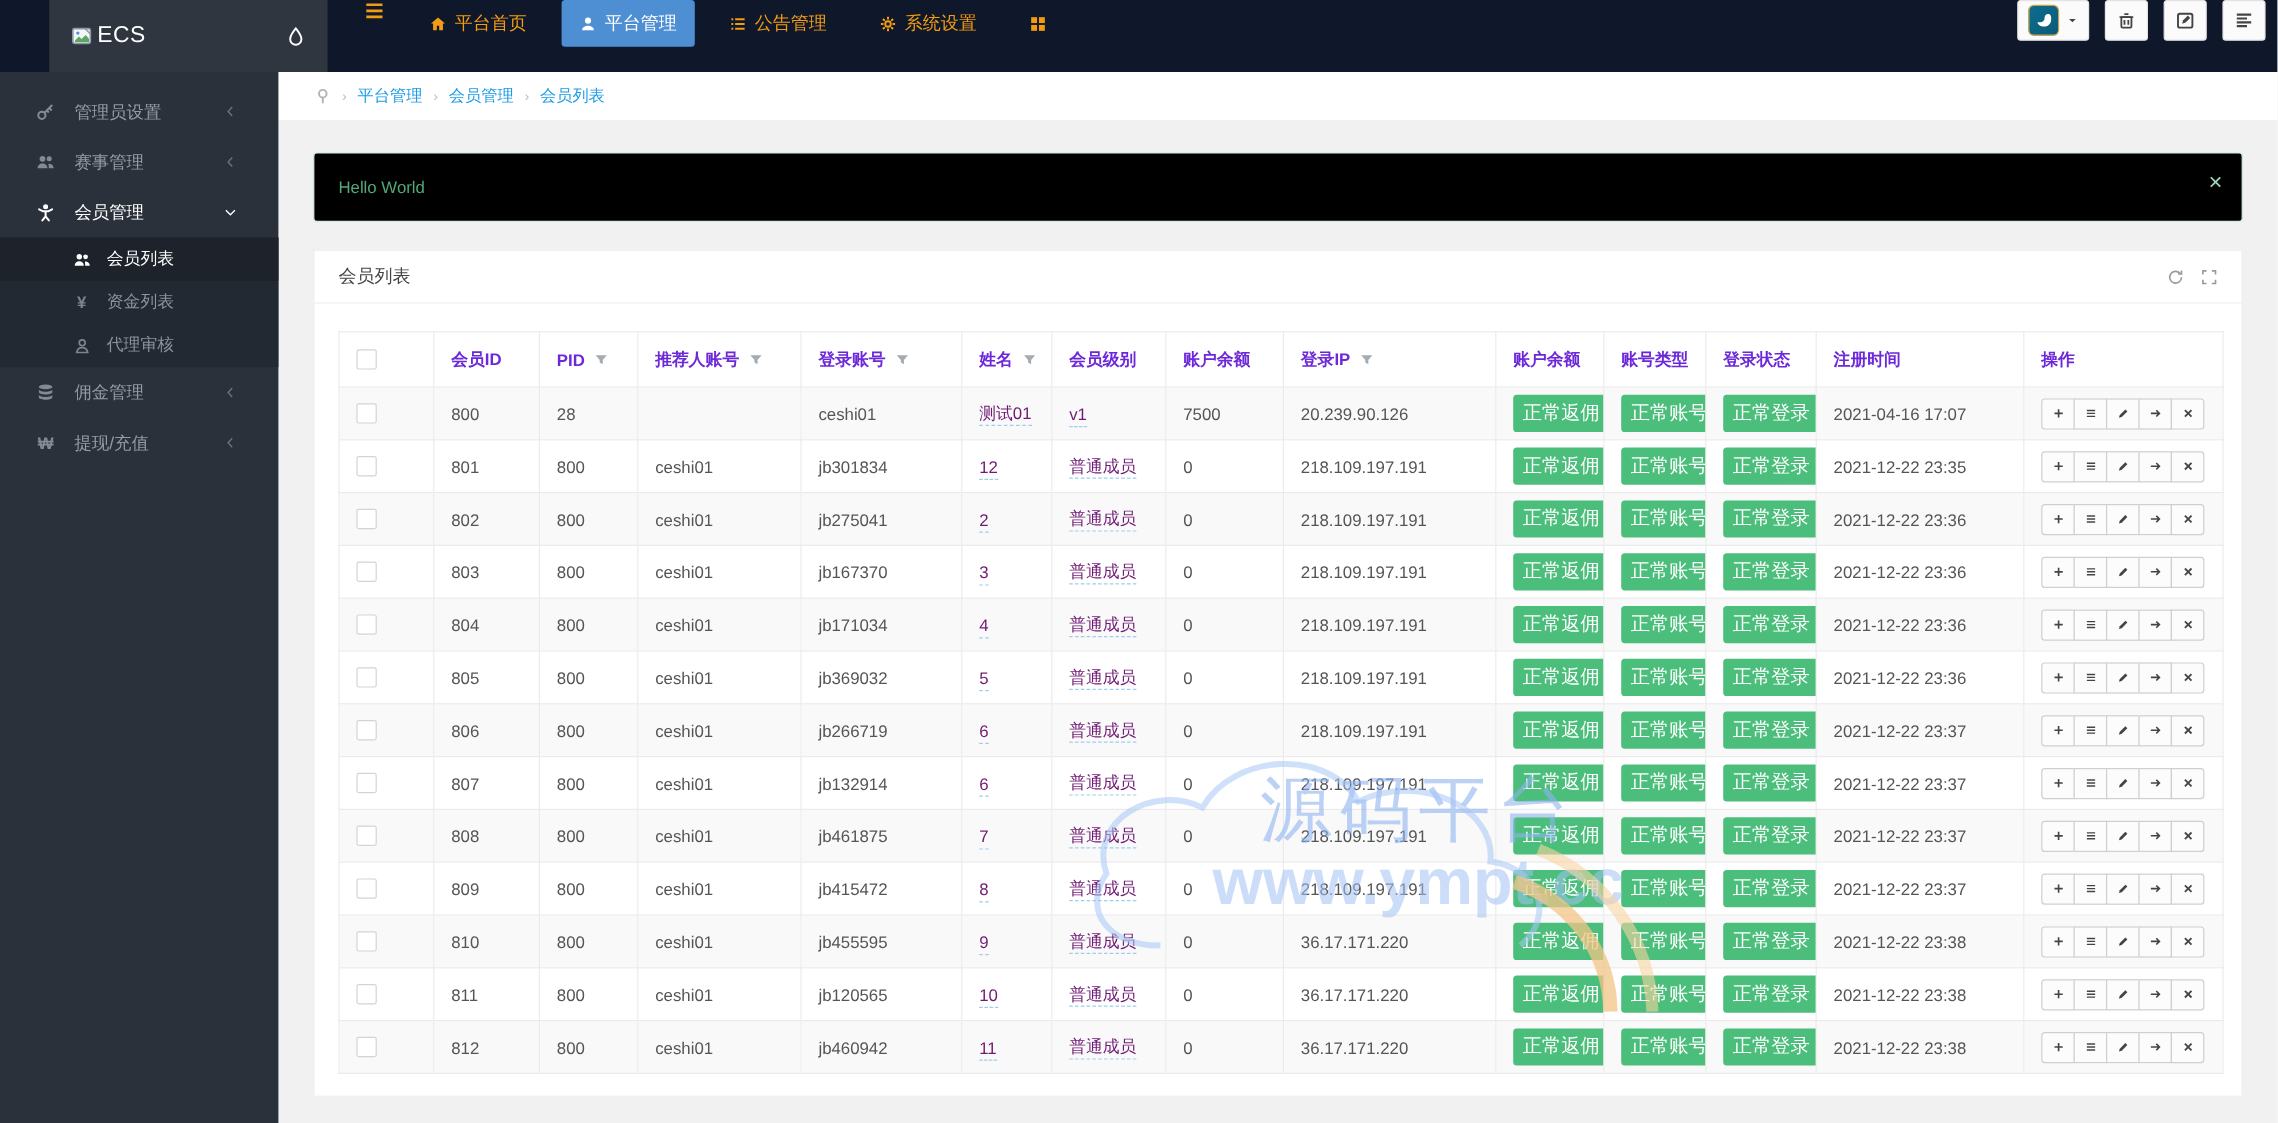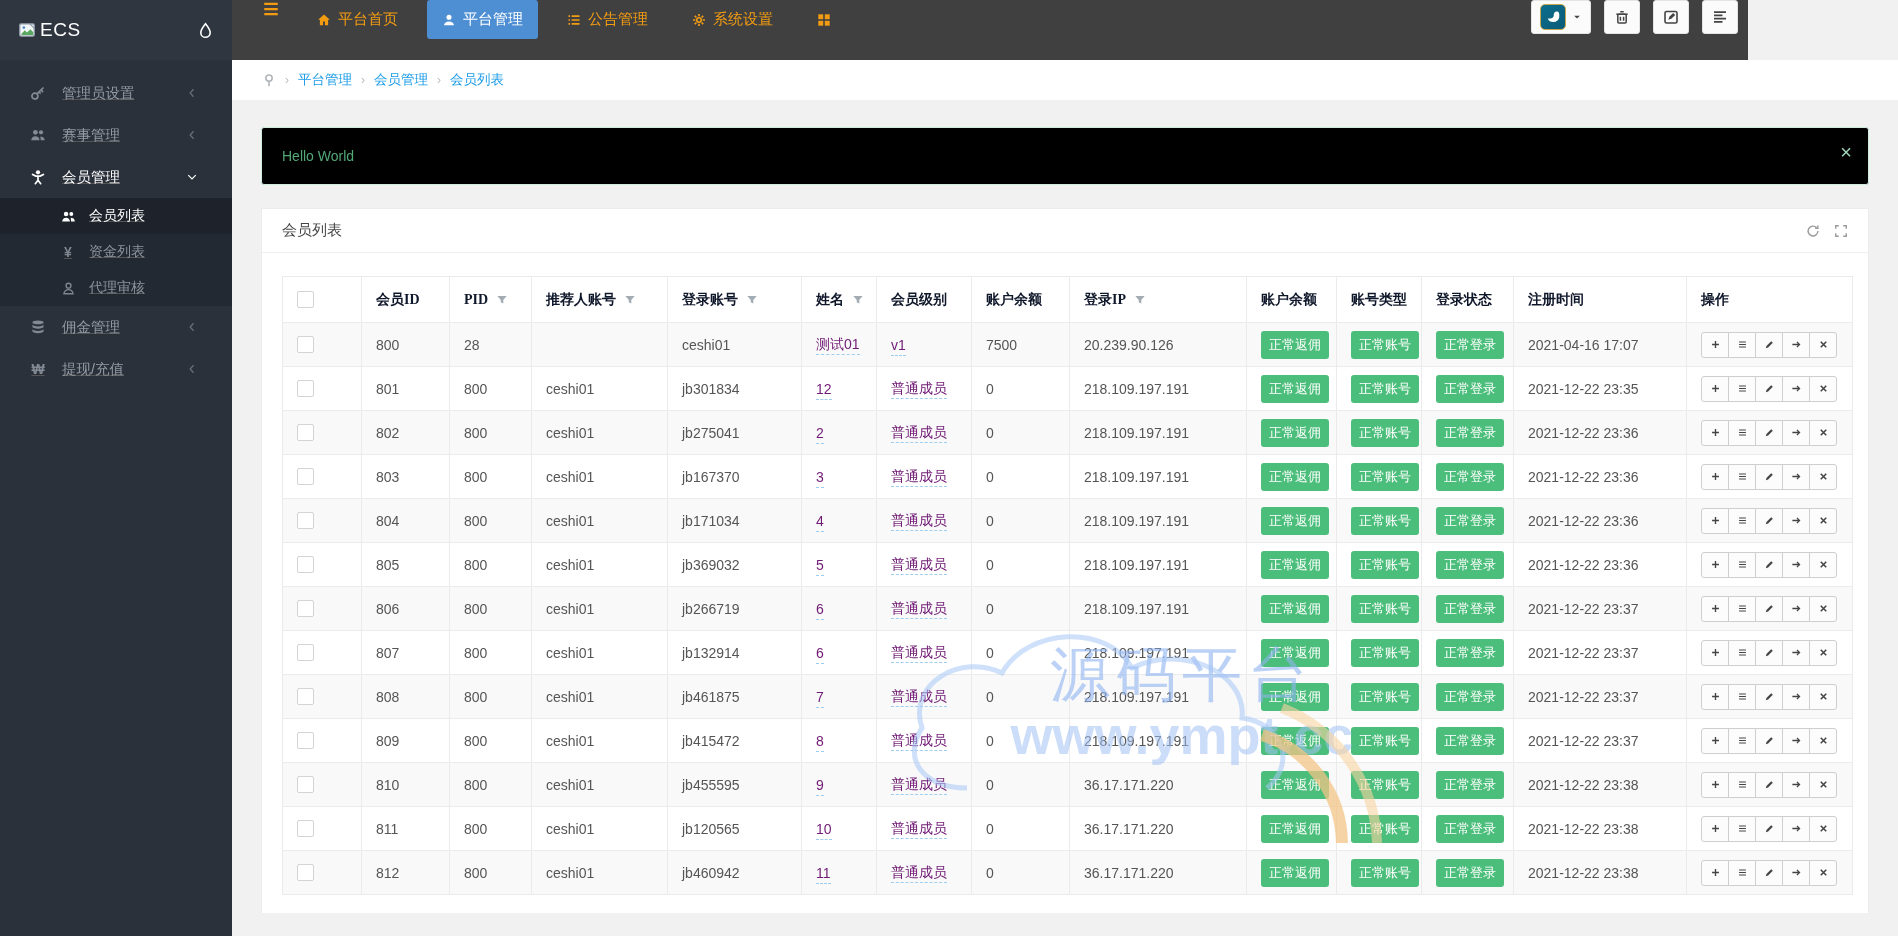--- a/index.html
+++ b/index.html
@@ -2,35 +2,35 @@
 <html><head>
 <meta charset="utf-8">
 <style>
   * { margin:0; padding:0; box-sizing:border-box; }
   html,body { width:1898px; height:936px; overflow:hidden; }
   body { font-family:"Liberation Sans","DejaVu Sans",sans-serif; background:#f1f1f2; position:relative; font-size:14px; color:#555; }
   .icn { display:inline-flex; align-items:center; justify-content:center; }
   .icn svg { display:block; }
 
   
-  .topbar { position:absolute; top:0; left:0; width:1748px; height:60px; background:#404040; display:flex; z-index:20; }
+  .topbar { position:absolute; top:0; left:0; width:1898px; height:60px; background:#0f172a; display:flex; z-index:20;padding-left:41px; }
   .logozone { width:232px; height:60px; background:#2f3640; display:flex; align-items:center; padding:0 18px; flex-shrink:0; }
   .logozone .brand { display:flex; align-items:center; gap:4px; flex:1; }
   .logozone .brand-text { color:#fff; font-size:19px; letter-spacing:.5px; }
   .navzone { flex:1; display:flex; align-items:flex-start; }
   .hamburger { color:#f39c12; margin:0 22px 0 30px; cursor:pointer; }
   .nav-item { display:flex; align-items:center; gap:7px; color:#f39c12; font-size:15px; padding:10px 15px; margin-right:14px; border-radius:3px; cursor:pointer; white-space:nowrap; }
   .nav-item.active { background:#4e8fd3; color:#fff; }
   .tb-right { display:flex; align-items:center; gap:13px; padding-right:10px; }
   .tb-btn { background:#fbfbfb; border:1px solid #e4e4e4; border-radius:3px; height:34px; min-width:36px; display:flex; align-items:center; justify-content:center; color:#444; cursor:pointer; }
   .tb-btn.avatar-btn { width:60px; gap:6px; }
   .avatar-img { width:26px; height:26px; border-radius:5px; background:linear-gradient(135deg,#0d6e8c,#0a5b78); display:flex; align-items:center; justify-content:center; border:1px solid #c7a54a; }
 
   
-  .sidebar { position:absolute; top:60px; left:0; width:232px; height:876px; background:#2b313b; z-index:15; padding-top:12px;text-decoration:underline; }
+  .sidebar { position:absolute; top:60px; left:0; width:232px; height:876px; background:#2b313b; z-index:15; padding-top:12px; }
   .side-item { height:42px; display:flex; align-items:center; color:#959ba4; font-size:14.5px; padding:0 16px 0 27px; cursor:pointer; position:relative; }
   .side-item .icn { width:22px; margin-right:13px; color:#828a94; }
   .side-item .chev { position:absolute; right:16px; color:#6a717c; }
   .side-item.active { color:#fff; }
   .side-item.active .icn { color:#fff; }
   .side-sub { background:#232932; }
   .sub-item { height:36px; display:flex; align-items:center; color:#8d939c; font-size:14px; padding-left:58px; cursor:pointer; }
   .sub-item .icn { width:20px; margin-right:11px; color:#7d848e; }
   .sub-item.active { background:#1d222b; color:#fff; }
   .sub-item.active .icn { color:#fff; }
@@ -53,29 +53,29 @@
   .panel-tools .icn { cursor:pointer; }
   .panel-bd { padding:23px 20px 0 20px; position:relative; }
 
   .btnrow { display:flex; gap:8px; margin-bottom:15px; }
   .btn { display:inline-flex; align-items:center; gap:6px; color:#fff; font-size:13.5px; padding:0 13px; height:36px; border-radius:3px; border:1px solid transparent; cursor:pointer; }
   .btn-danger { background:#d9534e; border-color:#d43f3a; }
   .btn-primary { background:#4a90d6; border-color:#3f83c8; }
 
   table.grid { border-collapse:collapse; table-layout:fixed; width:1570px; background:transparent; }
   table.grid th, table.grid td { border:1px solid #ebebeb; font-size:14px; text-align:left; padding:0 0 0 14px; overflow:hidden; white-space:nowrap; }
-  table.grid th { height:46px; color:#0f172a; font-weight:bold; background:#fff;font-family:Liberation Serif, serif; }
+  table.grid th { height:46px; color:#6d28d9; font-weight:bold; background:#fff; }
   table.grid td { height:44px; color:#555; background:#fff; }
   table.grid tr.zebra td { background:#f9f9f9; }
   th .hwrap { display:flex; align-items:center; gap:8px; }
   .funnel { color:#a4acb3; }
   .cb { width:17px; height:17px; background:#fff; border:1px solid #d4d4d4; border-radius:2px; cursor:pointer; }
   td.cbcell, th.cbcell { padding-left:26px; }
   .lnk { color:#701a75; border-bottom:1px dashed #9fcdf0; padding-bottom:2px; cursor:pointer; }
-  .badge { display:inline-block; background:#4cbe7b; color:#fff; font-size:13px; padding:5px 8px; border-radius:3px; cursor:pointer; }
+  .badge { display:inline-block; background:#4cbe7b; color:#fff; font-size:16px; padding:5px 8px; border-radius:3px; cursor:pointer; }
   .opgroup { display:inline-flex; }
   .opbtn { width:28px; height:26px; background:#fcfcfc; border:1px solid #cfcfcf; display:flex; align-items:center; justify-content:center; color:#444; cursor:pointer; margin-left:-1px; }
   .opbtn:first-child { border-radius:3px 0 0 3px; margin-left:0; }
   .opbtn:last-child { border-radius:0 3px 3px 0; }
 
   
   .watermark { position:absolute; left:640px; top:390px; width:560px; height:215px; z-index:5; pointer-events:none; text-align:center; }
   .watermark svg.cloud { position:absolute; left:-30px; top:-15px; }
   .wm-title { font-size:60px; font-weight:normal; letter-spacing:6px; color:rgba(141,178,238,0.6); line-height:1.05; }
   .wm-url { font-size:54px; font-weight:bold; color:rgba(160,193,243,0.55); line-height:1.1; }

